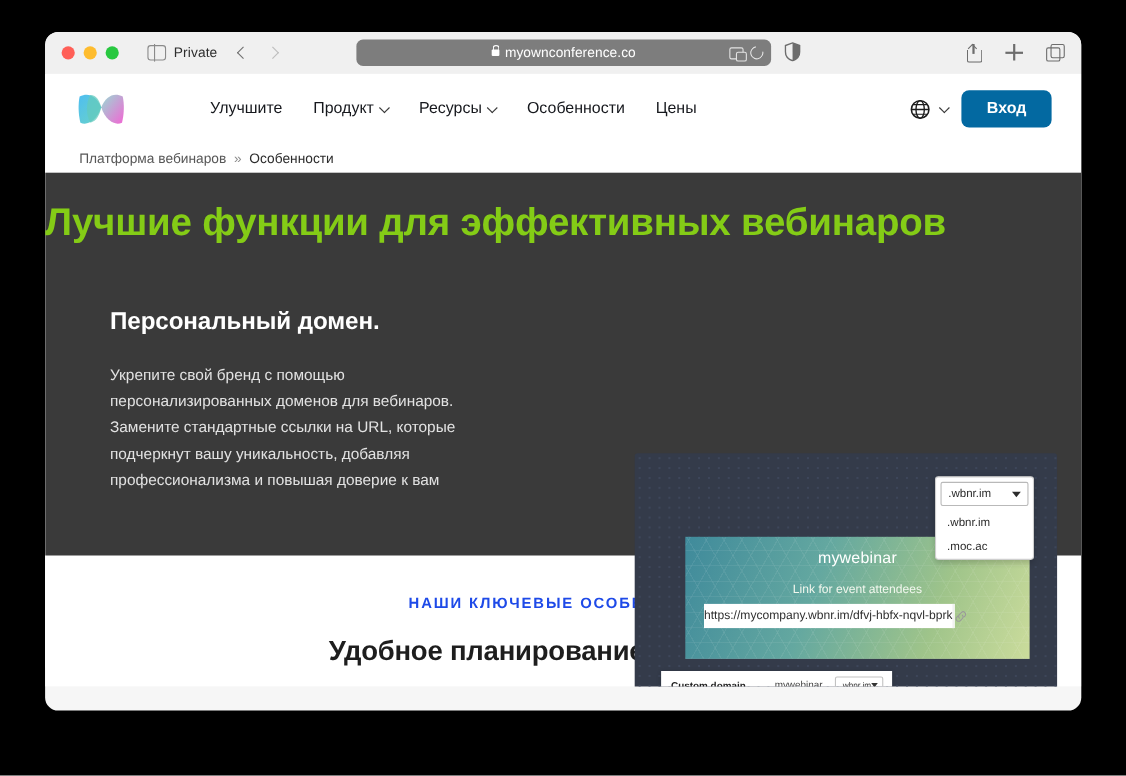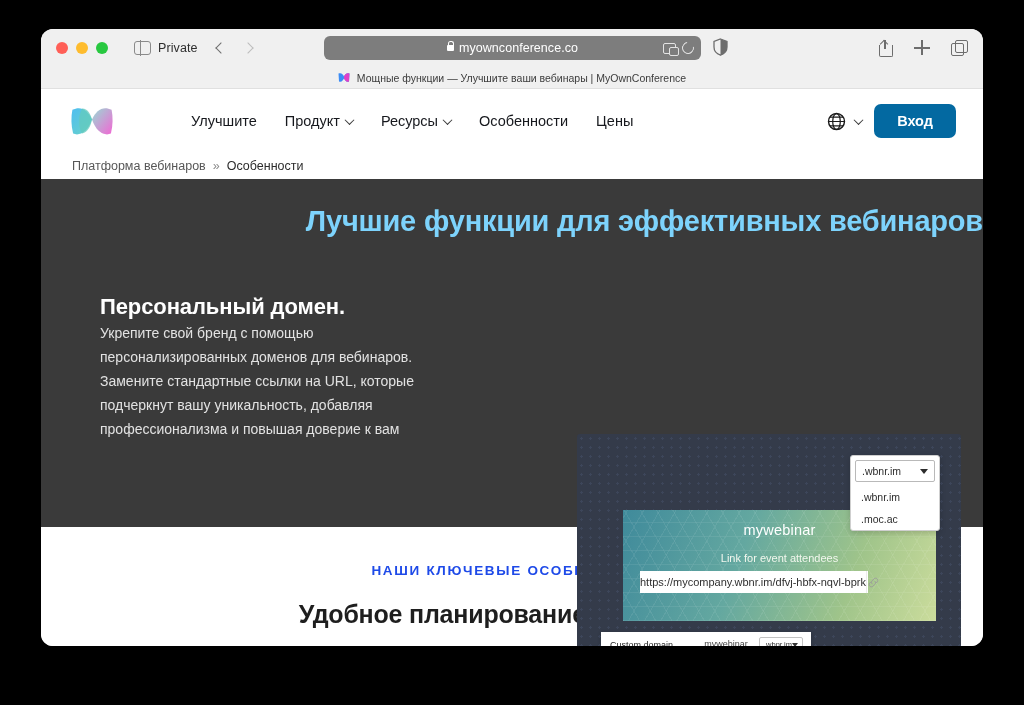--- a/index.html
+++ b/index.html
@@ -109,26 +109,26 @@
   .breadcrumb{
     height:26px; padding-left:31px; display:flex; align-items:center; gap:7px;
     font-size:12.5px; color:#575757; background:#fff;
   }
   .bc-sep{ color:#8a8a8a; }
   .bc-current{ color:#2c2c2c; }
 
   
   .hero{ background:#3a3a3a; padding:26px 0 0; height:348px; position:relative; }
   .hero-title{
-    text-align:right; color:#7dd3fc; font-size:29px; font-weight:bold; letter-spacing:-.2px;
+    text-align:left; color:#84cc16; font-size:35px; font-weight:bold; letter-spacing:-.2px;
   }
   .hero-body{ display:flex; padding:44px 62px 0 59px; gap:18px; }
   .hero-left{ width:352px; padding-top:10px; }
   .hero-h2{ color:#fff; font-size:22px; font-weight:bold; line-height:1.32; letter-spacing:-.1px; }
-  .hero-p{ color:#e2e2e2; font-size:14px; line-height:1.72; }
+  .hero-p{ color:#e2e2e2; font-size:14px; line-height:1.72; margin-top:22px; }
 
   
   .illus{
     position:absolute; left:536px; top:255px; width:384px; height:248px;
     background:#343b4a; border-radius:3px; overflow:hidden;
   }
   .illus-dots{
     position:absolute; inset:0;
     background-image:radial-gradient(#3d465a 1px, transparent 1.1px);
     background-size:9px 9px;
@@ -167,21 +167,21 @@
   }
   .dd-head .tri{ margin-left:auto; width:0; height:0; border-left:4px solid transparent;
     border-right:4px solid transparent; border-top:5px solid #2c2c2c; }
   .dd-opt{ padding:5px 10px; font-size:10.5px; color:#2c2c2c; }
 
   .custom-bar{
     position:absolute; left:24px; bottom:25px; width:210px; height:25px;
     background:#fff; display:flex; align-items:center;
     box-shadow:0 1px 4px rgba(0,0,0,.2);
   }
-  .cb-label{ font-size:9px; font-weight:normal; color:#1d1d1d; padding-left:9px; width:100px; }
+  .cb-label{ font-size:9px; font-weight:bold; color:#1d1d1d; padding-left:9px; width:100px; }
   .cb-input{ width:50px; font-size:9px; color:#444; text-align:center;
     border-bottom:1px solid #999; padding-bottom:1px; }
   .cb-select{
     margin-left:8px; width:44px; height:15px; border:1px solid #c2c2c2; border-radius:2px;
     display:flex; align-items:center; padding:0 4px; font-size:7.5px; color:#333;
   }
   .cb-select .tri{ margin-left:auto; width:0; height:0; border-left:3px solid transparent;
     border-right:3px solid transparent; border-top:4px solid #333; }
 
   
@@ -227,27 +227,20 @@
 
     <div class="tb-right">
       <div class="ic share">
           <i></i>
         </div>
       <div class="ic plus"></div>
       <div class="ic tabs"></div>
     </div>
   </div>
 
-  <div class="tabstrip">
-    <svg class="favicon" viewBox="0 0 24 22">
-      <path d="M1 3 C7 1 10 5 12 9 C14 5 17 1 23 3 L22 19 C16 21 14 16 12 13 C10 16 8 21 2 19 Z" fill="#3c8cf5"></path>
-      <path d="M12 9 C14 5 17 1 23 3 L22 19 C16 21 14 16 12 13 Z" fill="#e040c8"></path>
-    </svg>
-    <span class="tabstrip-title">Мощные функции — Улучшите ваши вебинары | MyOwnConference</span>
-  </div>
 
   <div class="page">
 
     <div class="site-header">
       <div class="logo">
         <svg class="logo-mark" viewBox="0 0 60 48">
           <defs>
             <linearGradient id="gl" x1="0" y1="0" x2="1" y2="1">
               <stop offset="0" stop-color="#3fb8f0"></stop>
                 <stop offset="1" stop-color="#5fd0c0"></stop>

